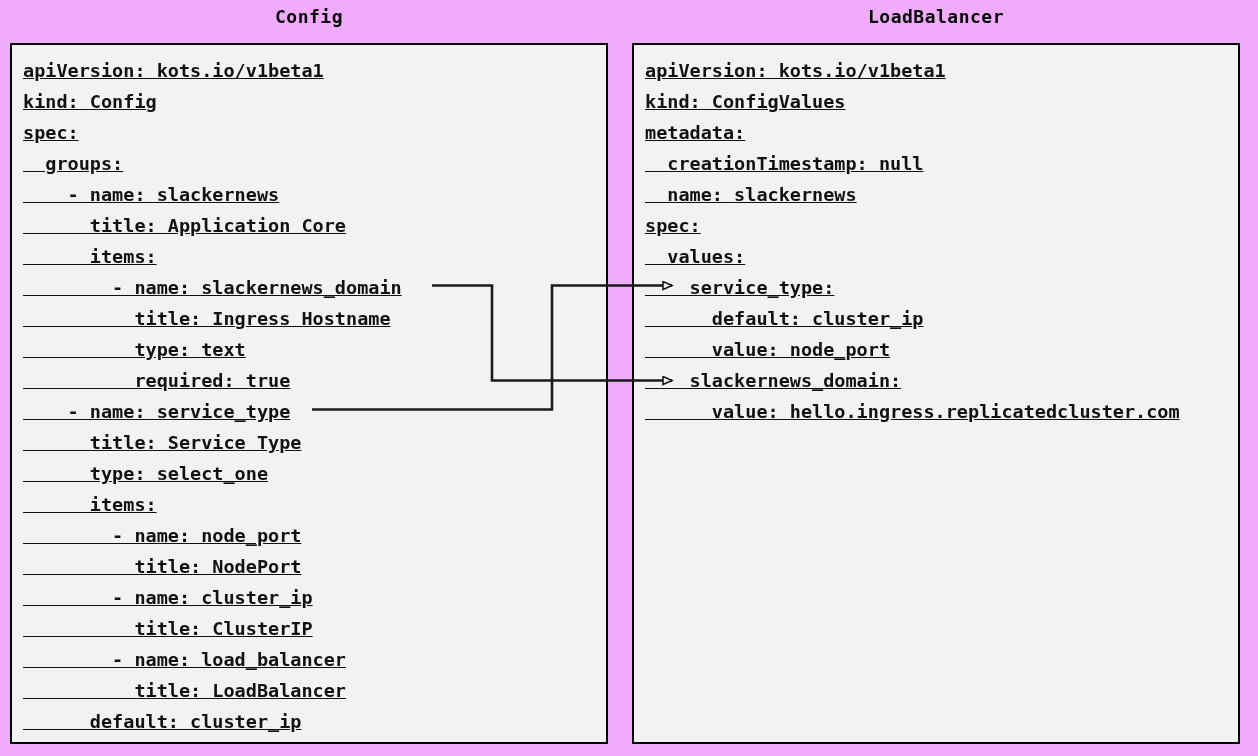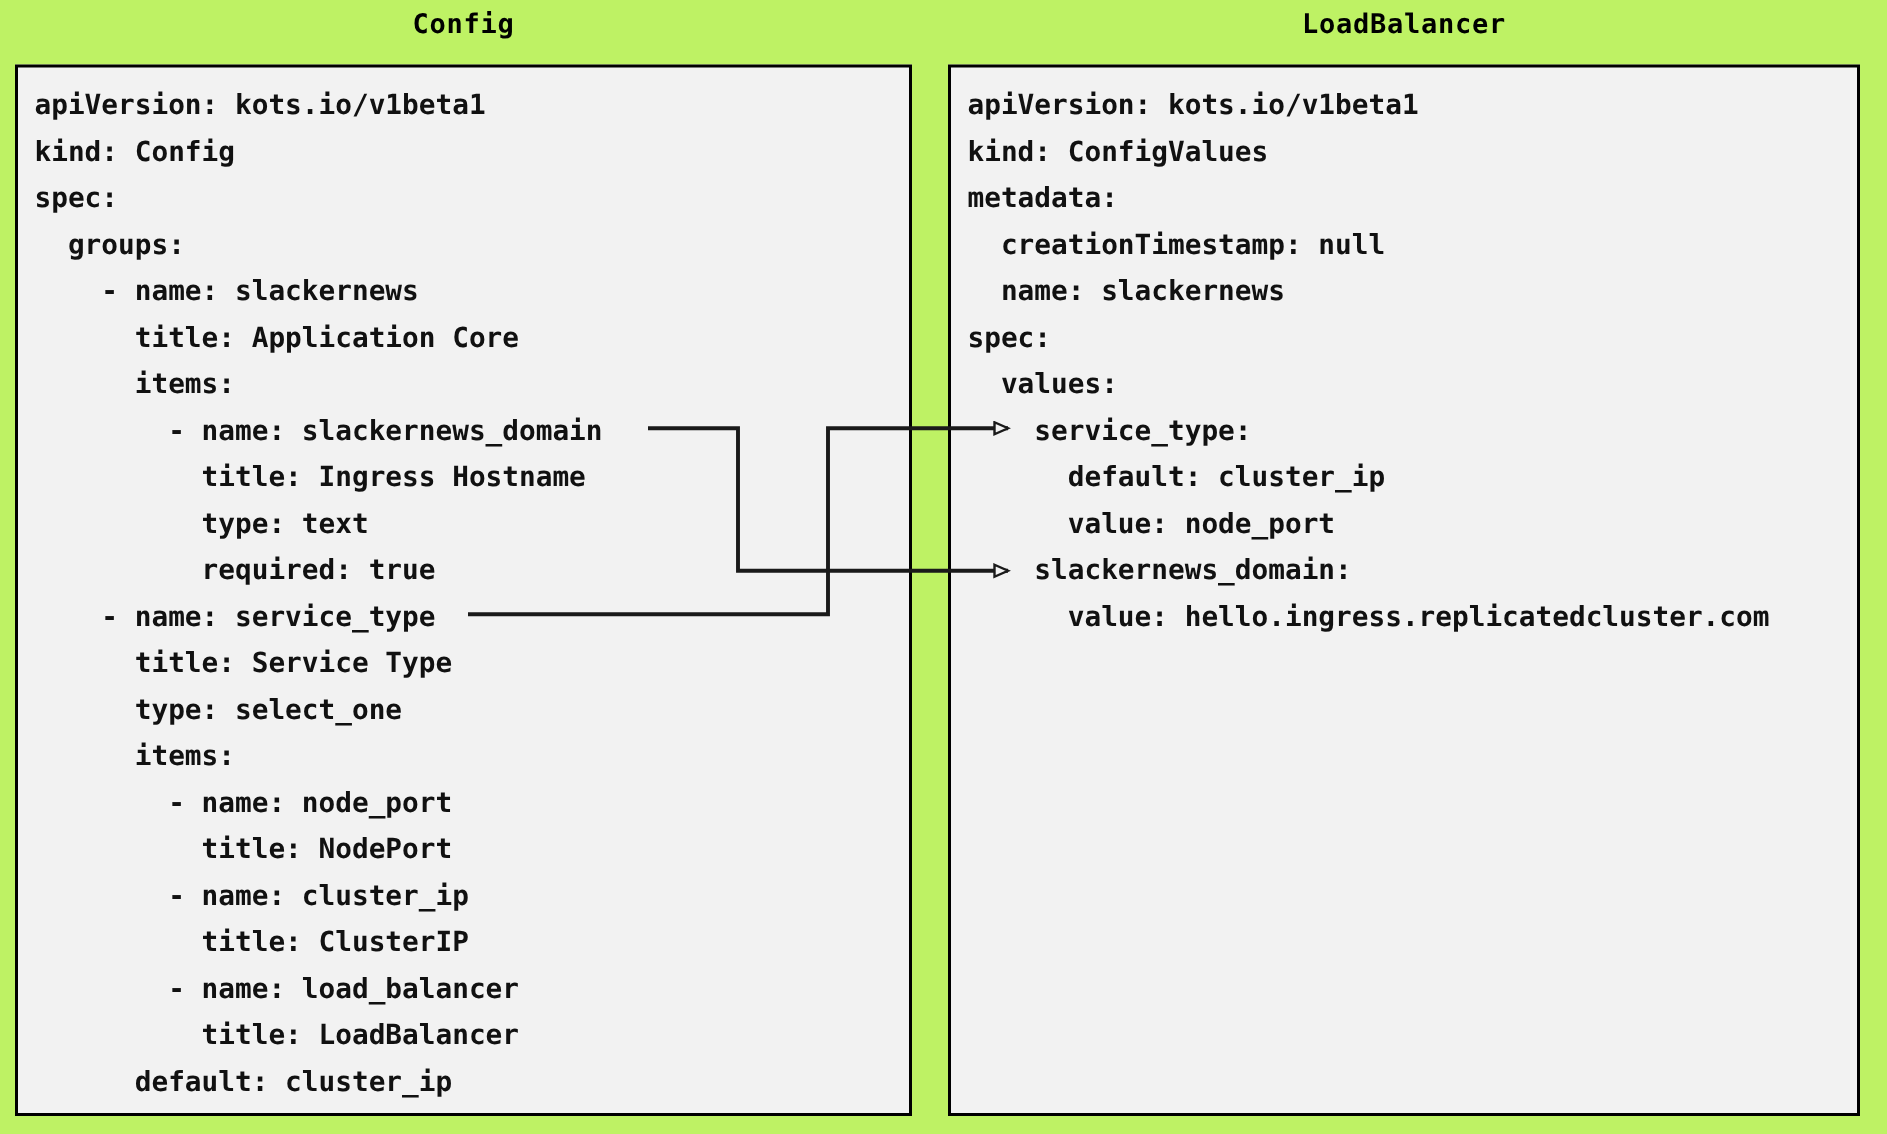--- a/index.html
+++ b/index.html
@@ -44,20 +44,21 @@
   .code-lines {
     position: absolute;
     left: 11px;
     top: 10px;
     font-family: "DejaVu Sans Mono", "Liberation Mono", monospace;
     font-size: 18.5px;
     font-weight: bold;
     color: #111111;
     line-height: 31px;
     white-space: pre;
+    text-decoration: underline;
   }
 
   .code-line {
     height: 31px;
     white-space: pre;
   }
 
   
   #panel-config {
     left: 10px;
@@ -87,21 +88,21 @@
     left: 0;
     top: 0;
     width: 1258px;
     height: 756px;
     pointer-events: none;
   }
 </style>
 </head>
 <body>
 
-<div id="canvas" style="background: #bef264;">
+<div id="canvas" style="background: #f0abfc;">
 
   <div class="panel-title" id="title-config">Config</div>
 
   <div class="code-panel" id="panel-config" style="background: rgb(242, 242, 242); border-color: rgb(0, 0, 0);">
     <div class="code-lines" id="config-lines" style="color: rgb(17, 17, 17);"><div class="code-line">apiVersion: kots.io/v1beta1</div><div class="code-line">kind: Config</div><div class="code-line">spec:</div><div class="code-line">  groups:</div><div class="code-line">    - name: slackernews</div><div class="code-line">      title: Application Core</div><div class="code-line">      items:</div><div class="code-line">        - name: slackernews_domain</div><div class="code-line">          title: Ingress Hostname</div><div class="code-line">          type: text</div><div class="code-line">          required: true</div><div class="code-line">    - name: service_type</div><div class="code-line">      title: Service Type</div><div class="code-line">      type: select_one</div><div class="code-line">      items:</div><div class="code-line">        - name: node_port</div><div class="code-line">          title: NodePort</div><div class="code-line">        - name: cluster_ip</div><div class="code-line">          title: ClusterIP</div><div class="code-line">        - name: load_balancer</div><div class="code-line">          title: LoadBalancer</div><div class="code-line">      default: cluster_ip</div></div>
   </div>
 
   <div class="panel-title" id="title-configvalues">LoadBalancer</div>
 
   <div class="code-panel" id="panel-configvalues" style="background: rgb(242, 242, 242); border-color: rgb(0, 0, 0);">

